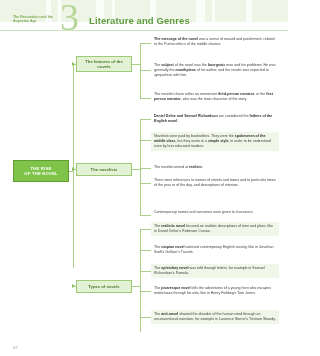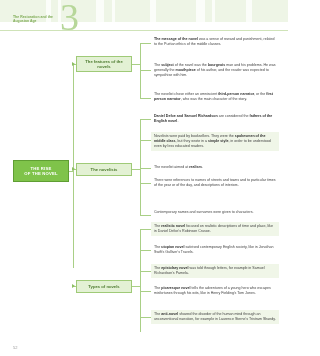--- a/index.html
+++ b/index.html
@@ -186,20 +186,21 @@
 <div class="band-stripe" style="left:112px;width:3px;"></div>
 <div class="band-stripe" style="left:150px;width:6px;"></div>
 <div class="band-stripe" style="left:196px;width:9px;"></div>
 <div class="band-stripe" style="left:212px;width:3px;"></div>
 <div class="band-stripe" style="left:246px;width:6px;"></div>
 <div class="band-rule"></div>
 
 <div class="header">
   <div class="chapter-label">The Restoration and the Augustan Age</div>
   <div class="chapter-number">3</div>
+  <div class="page-title">Literature and Genres</div>
 </div>
 
 <div class="canvas">
 
   <div class="root-node">
     <span style="white-space:pre-line;">THE RISE
 OF THE NOVEL</span>
   </div>
 
   <div class="ln h" style="left:69px;  top:139px; width:5px;"></div>

